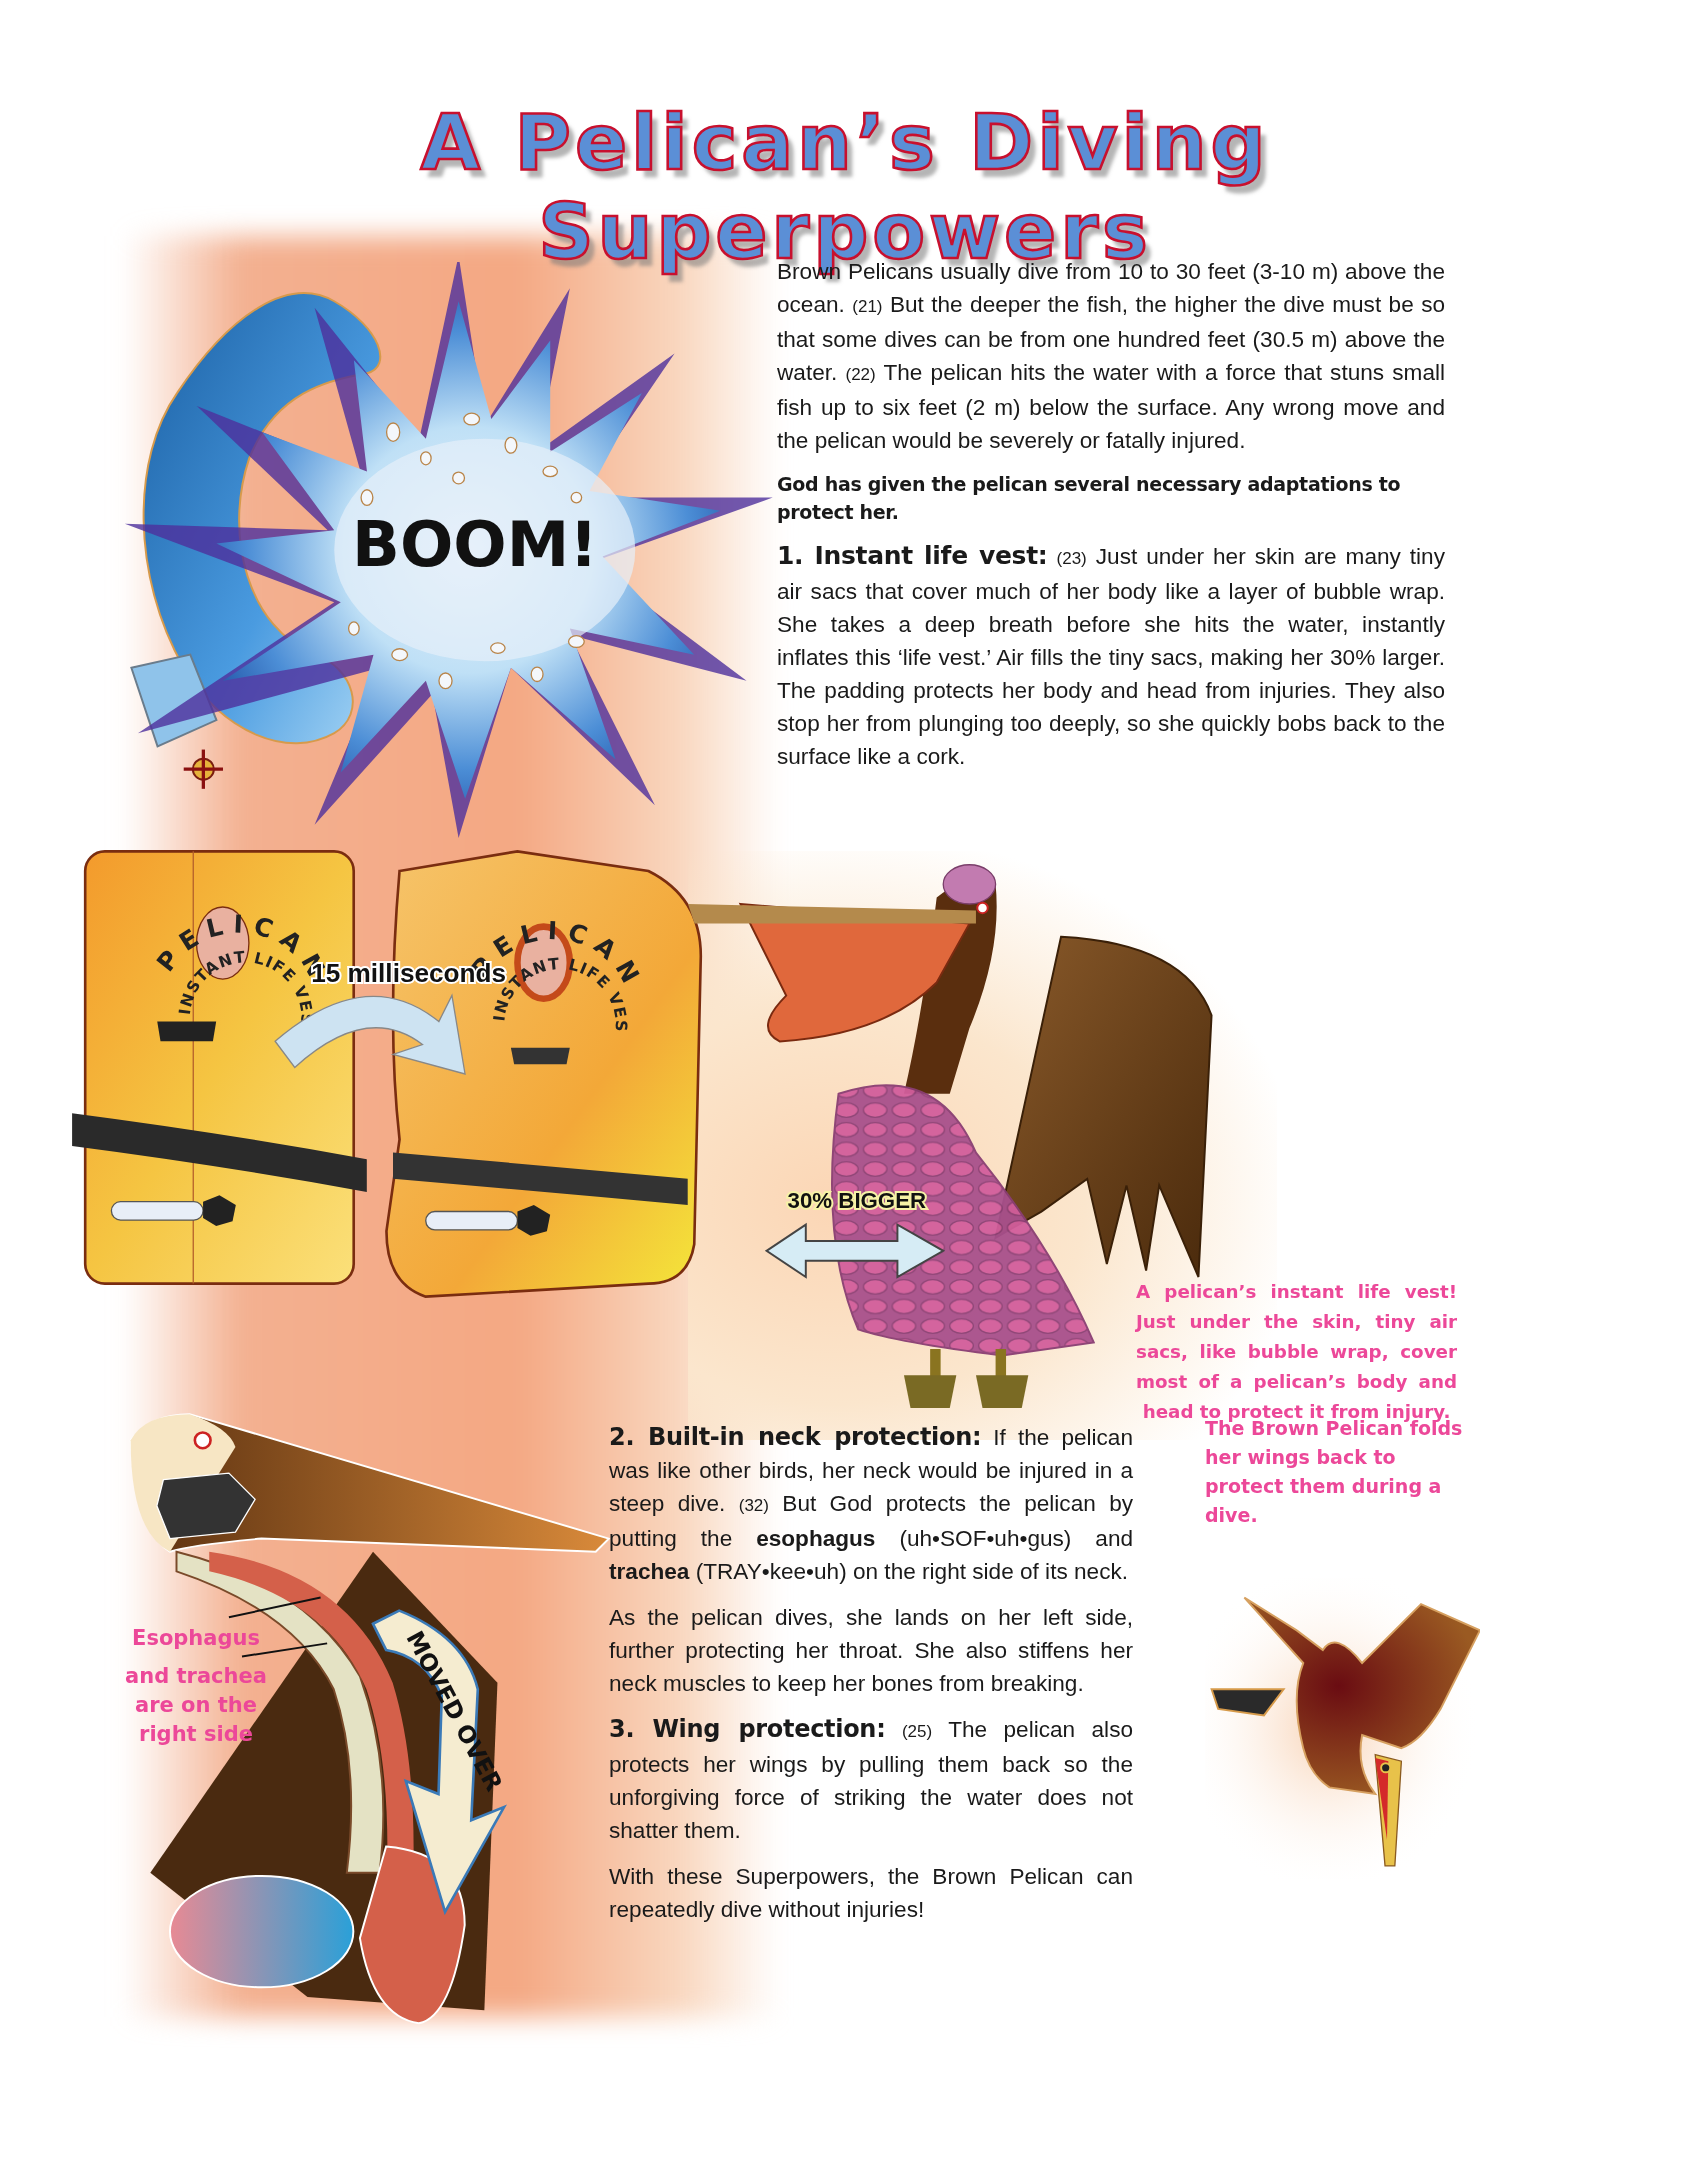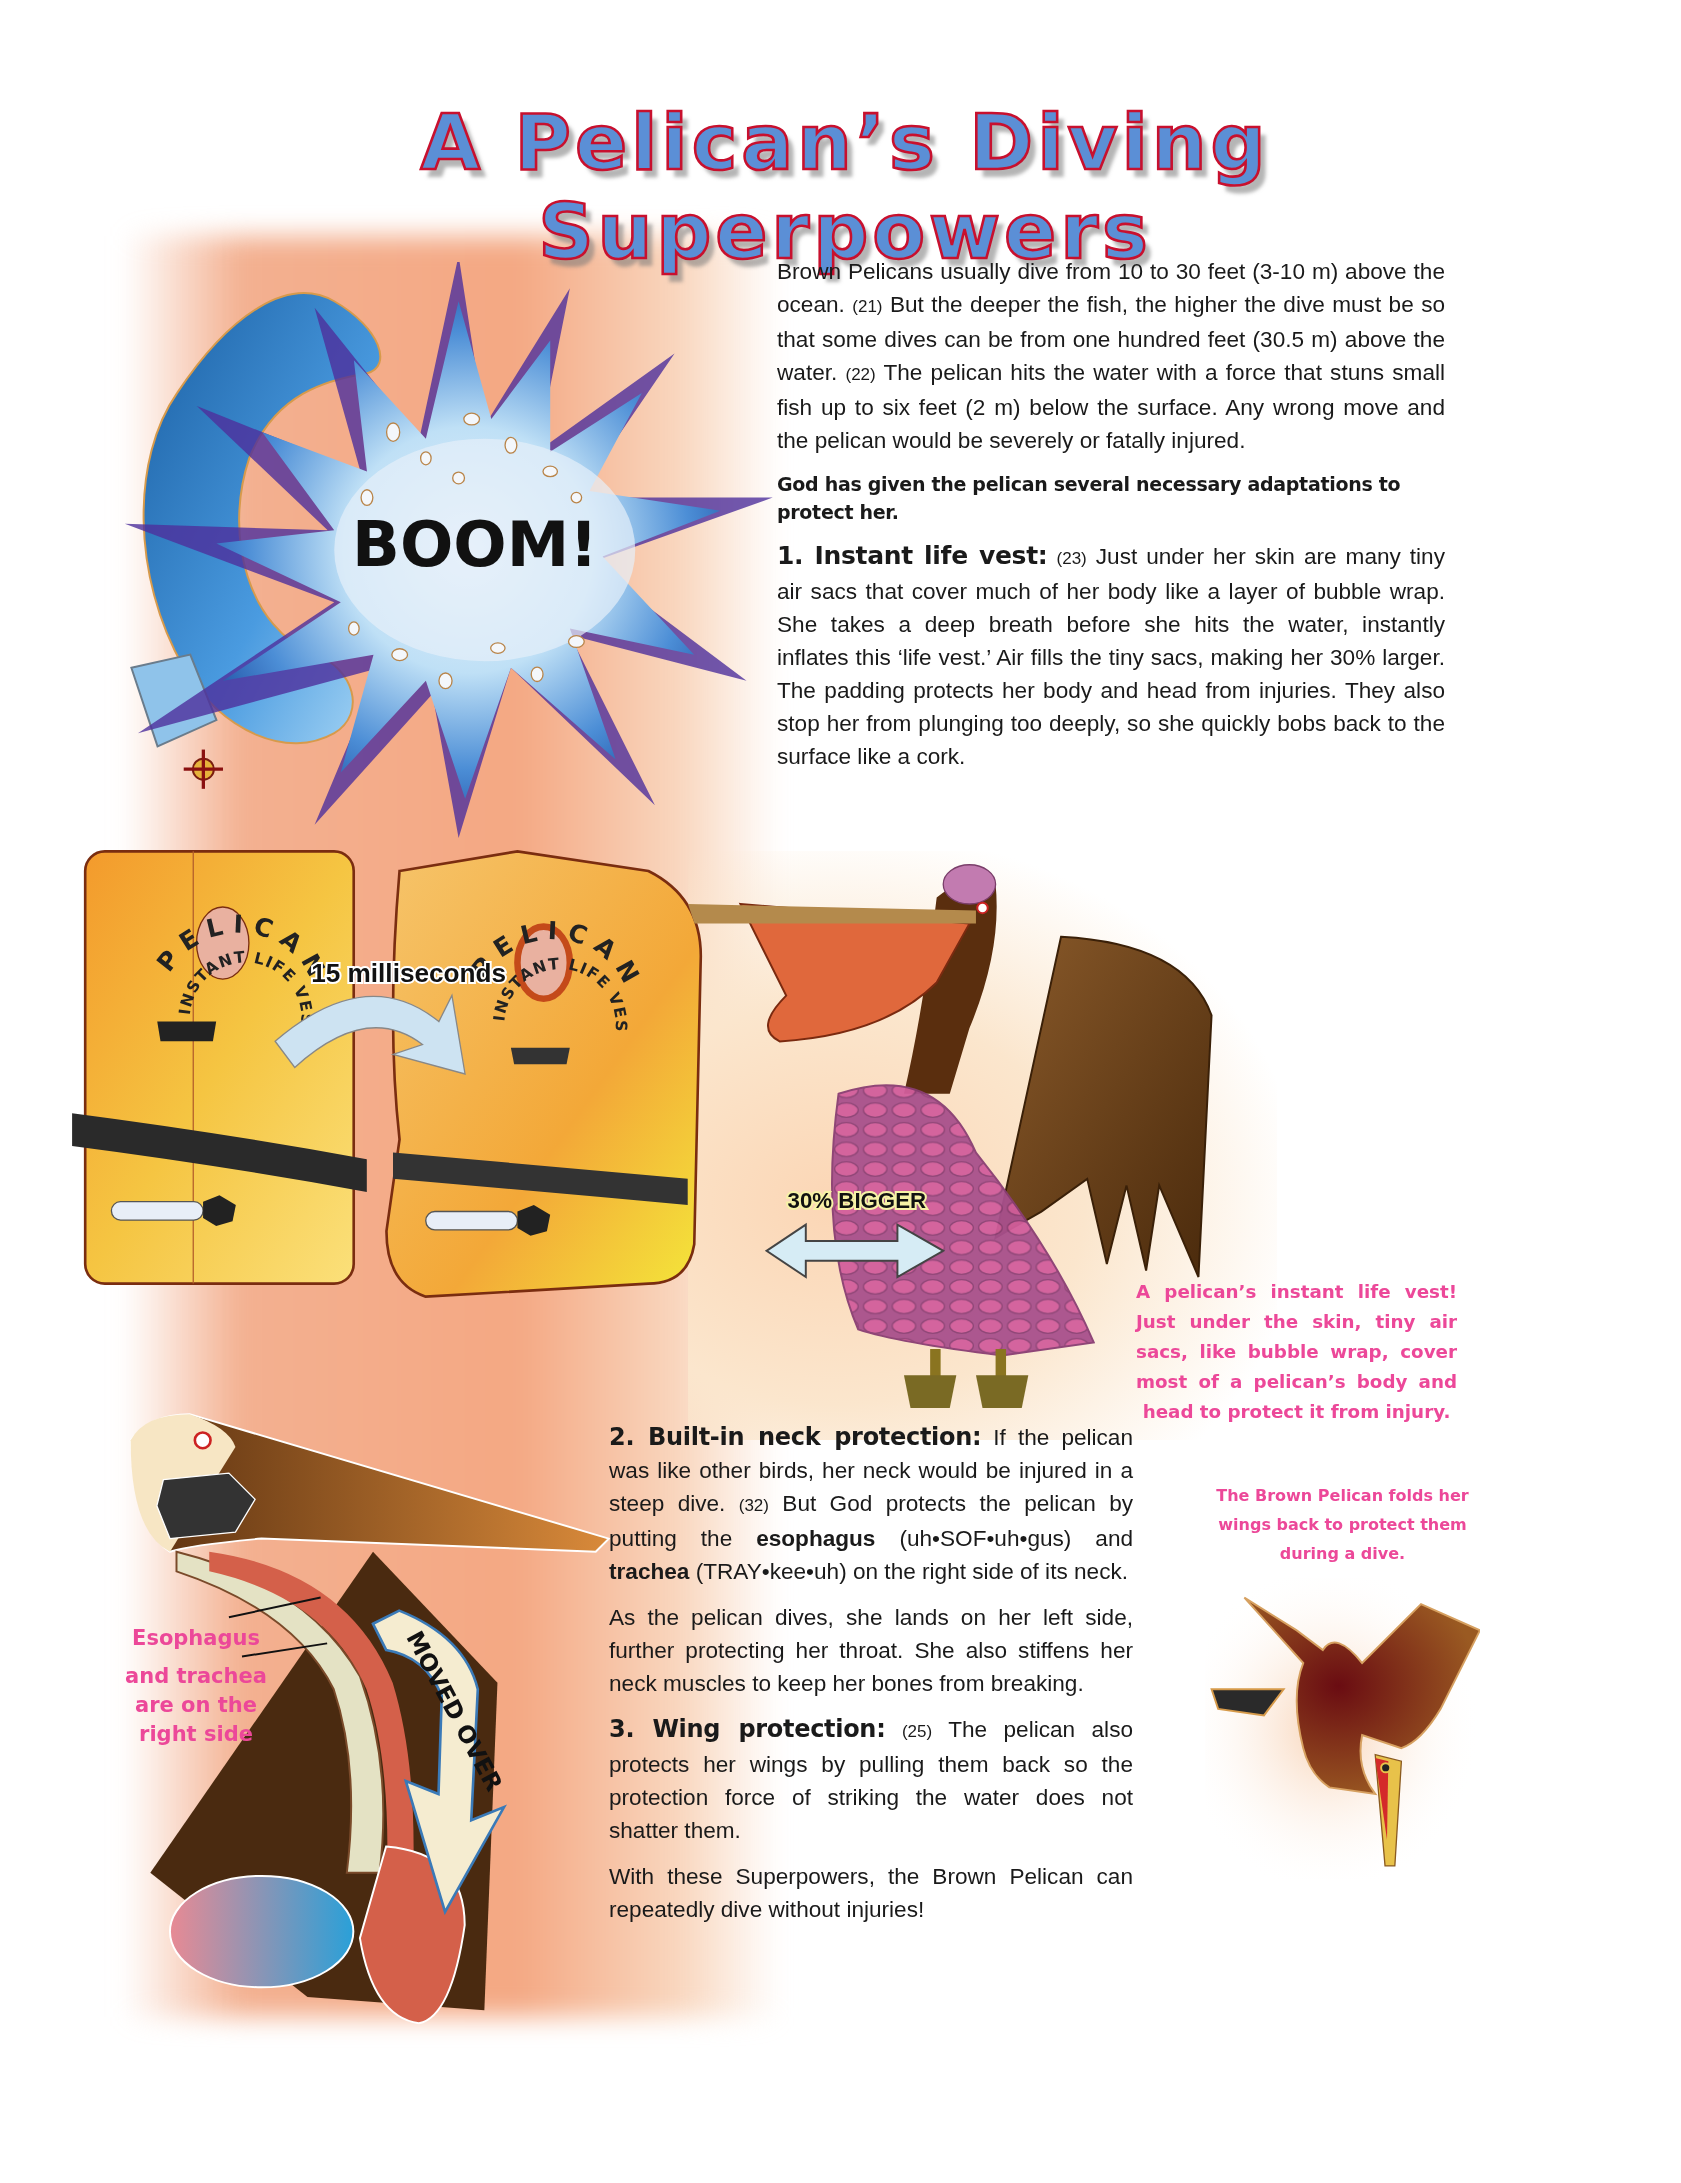--- a/index.html
+++ b/index.html
@@ -267,19 +267,19 @@
     <span class="bold">esophagus</span>
     <span>(uh•SOF•uh•gus)</span>
     <span>and</span>
     <span class="bold">trachea</span>
     <span>(TRAY•kee•uh) on the right side of its neck.</span>
   </p>
   <p>As the pelican dives, she lands on her left side, further protecting her throat. She also stiffens her neck muscles to keep her bones from breaking.</p>
   <p>
     <span class="heading-font" style="font-size:24px;">3. Wing protection:</span>
     <span class="ref">(25)</span>
-    <span>The pelican also protects her wings by pulling them back so the protection force of striking the water does not shatter them.</span>
+    <span>The pelican also protects her wings by pulling them back so the unforgiving force of striking the water does not shatter them.</span>
   </p>
   <p>With these Superpowers, the Brown Pelican can repeatedly dive without injuries!</p>
 </div>
 
-<div class="caption" style="left:1205px; top:1481px; width:275px; font-size:16px; line-height:29px; text-align:center;">The Brown Pelican folds her wings back to protect them during a dive.</div>
+<div class="caption" style="left:1205px; top:1414px; width:275px; font-size:19px; line-height:29px; text-align:left;">The Brown Pelican folds her wings back to protect them during a dive.</div>
 
 
 </body></html>

